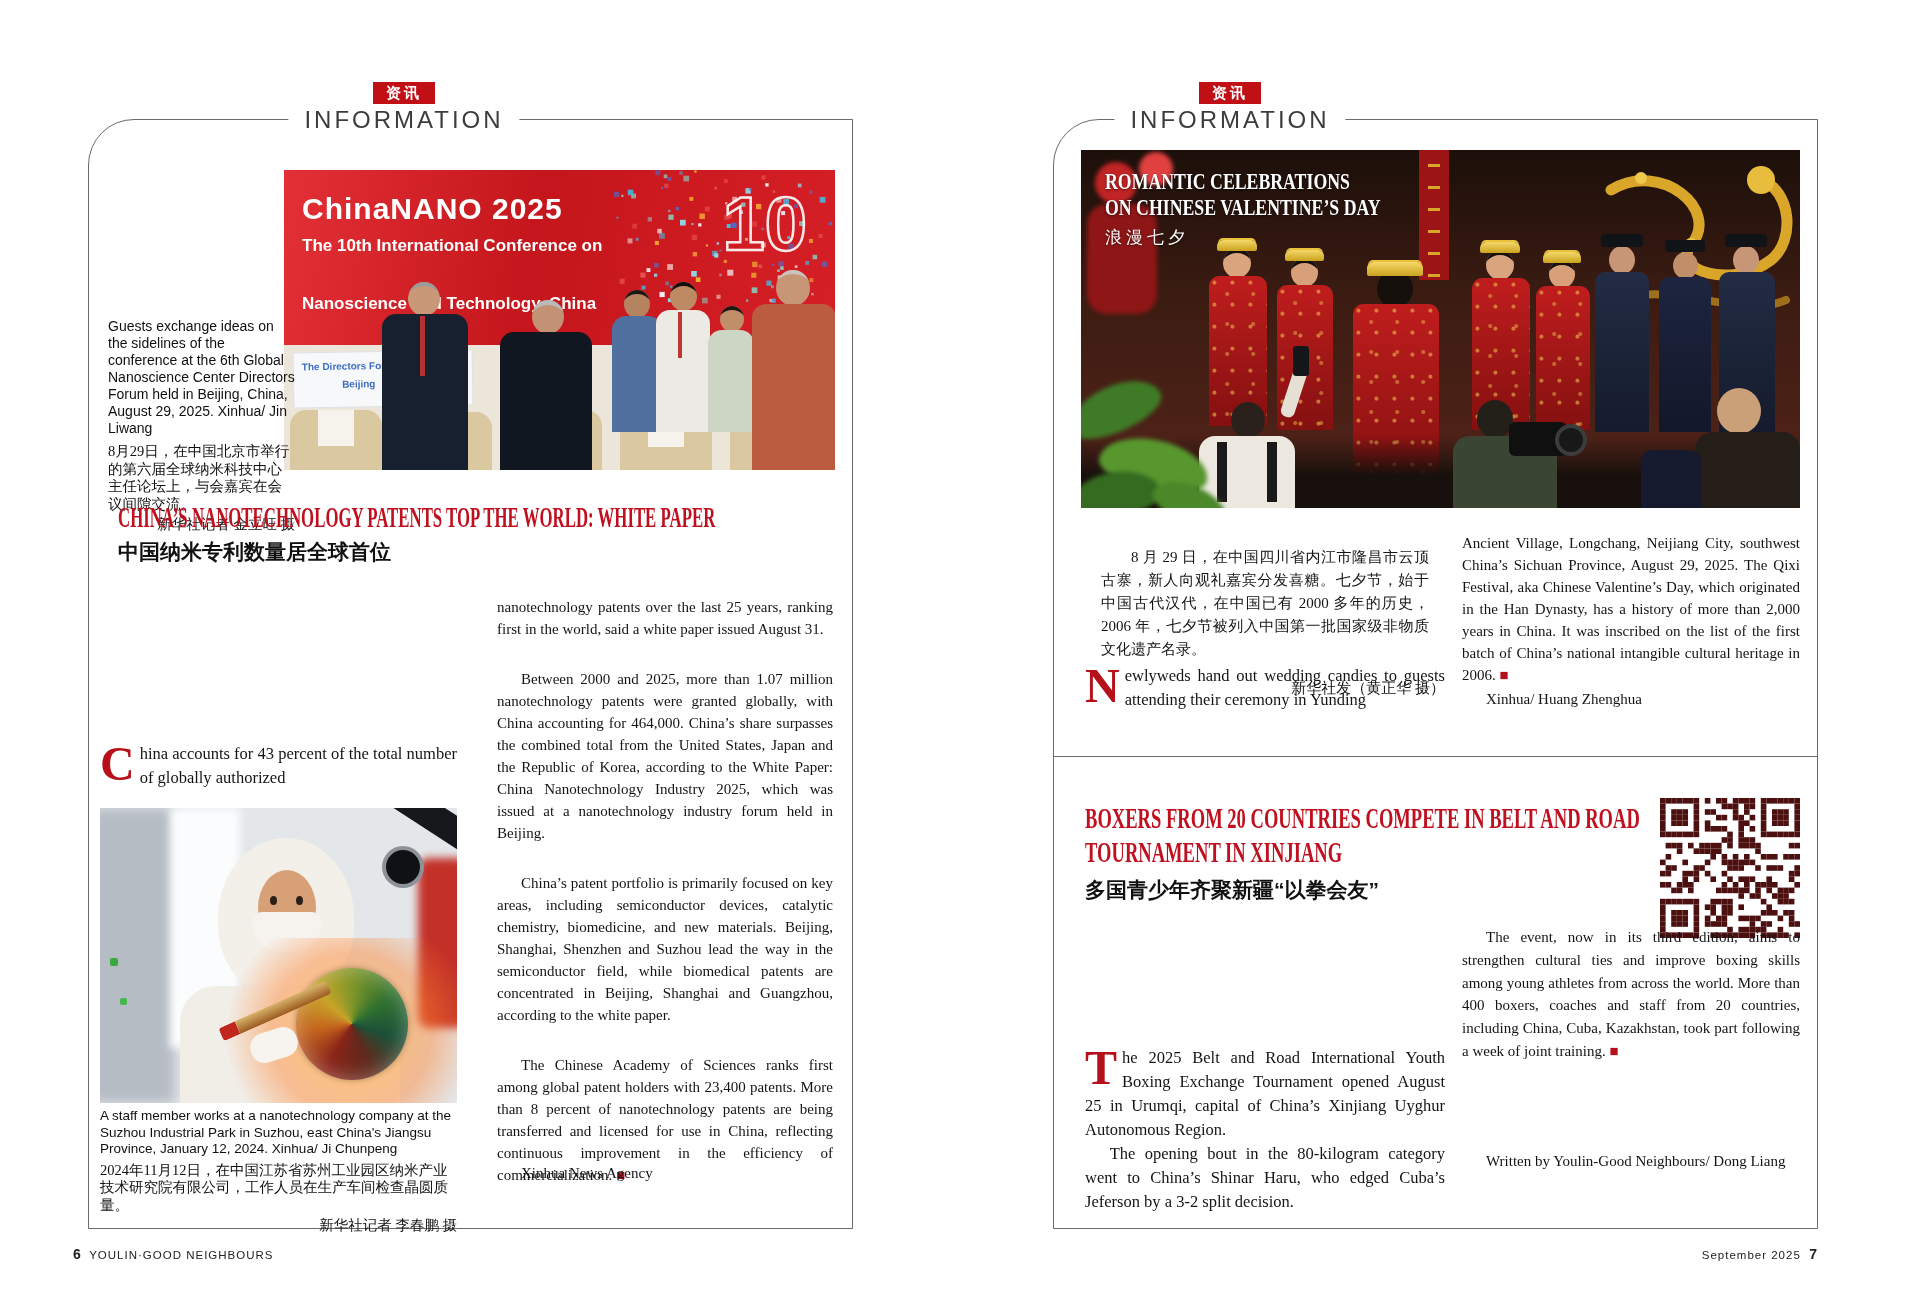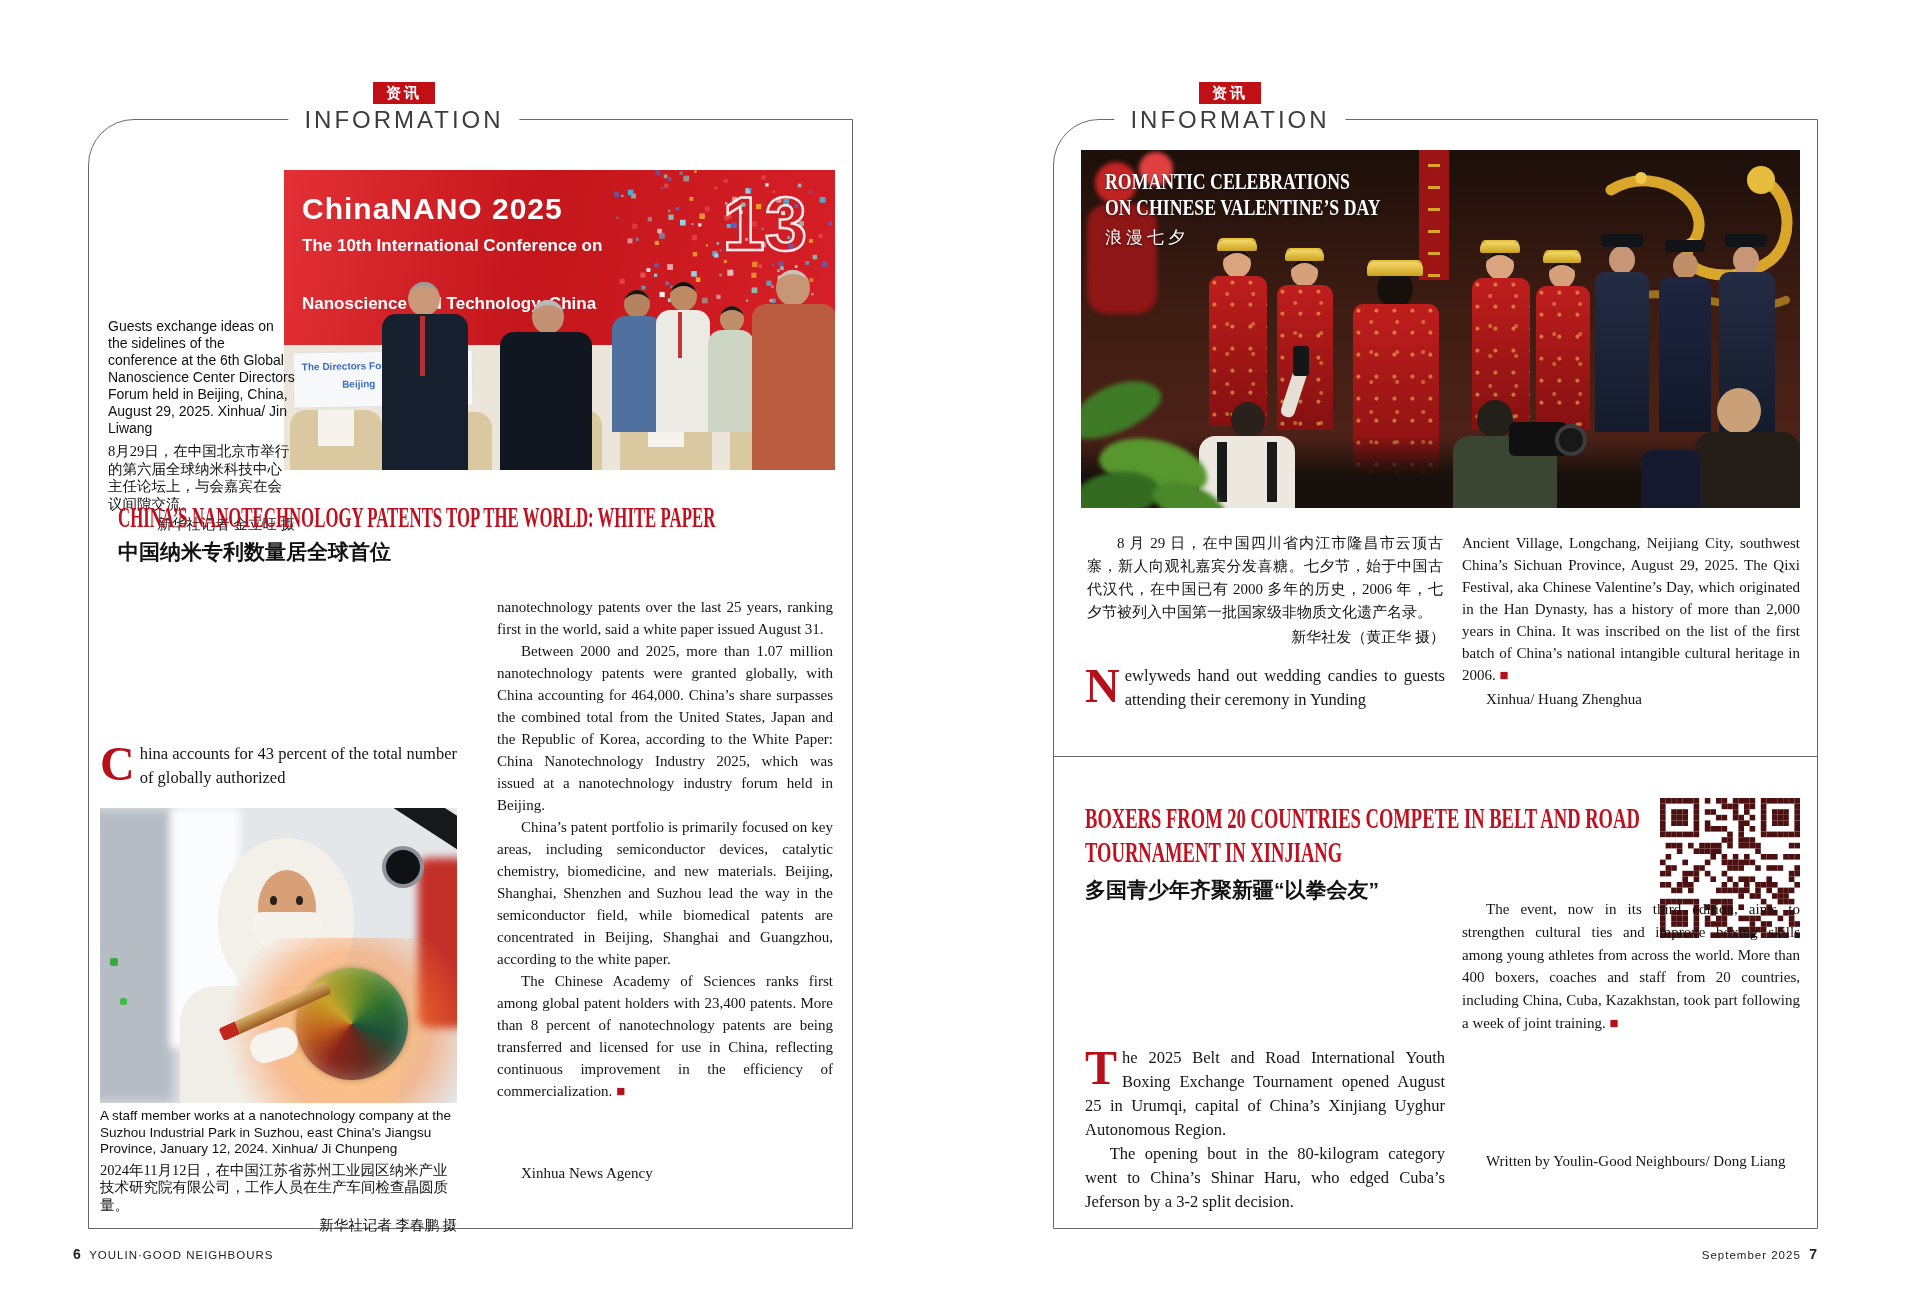--- a/index.html
+++ b/index.html
@@ -24,21 +24,21 @@
   
   .cap-en{font-family:"Liberation Sans",sans-serif;font-size:14px;line-height:17px;color:#101010;}
   .cap-cn{font-size:14.5px;line-height:17.5px;color:#101010;margin-top:6px;}
   .cap-credit{text-align:right;font-size:14.5px;margin-top:2px;}
   
   .cjkbody{font-size:15px;line-height:22px;text-align:justify;}
   .cjkbody .ind-first{ text-indent:2em;}
   .inline-credit{float:right;}
   .encol{font-size:15px;line-height:22px;text-align:justify;}
   .encol p{margin:0;}
-  .encol p.ind{text-indent:1.6em;}
+  .encol p.ind{text-indent:1.6em;margin-top:28px;}
   .lead{font-size:16.5px;line-height:24px;text-align:justify;margin:0;}
   .dropcap{float:left;color:#b6101a;font-weight:bold;font-size:48px;line-height:40px;padding:2px 5px 0 0;}
   .endmark{color:#b6101a;}
   .credit-line{text-indent:1.6em;}
   
   .photo{position:absolute;overflow:hidden;background:#888;}
   .deco{position:absolute;}
   .blur2{filter:blur(2px);} .blur4{filter:blur(4px);} .blur6{filter:blur(6px);}
   
   .banner-title{position:absolute;left:18px;top:22px;color:#fff;font-family:"Liberation Sans",sans-serif;
@@ -193,21 +193,21 @@
         <rect x="330.0" y="21.7" width="5.2" height="5.2" fill="#4a6fd4" opacity="0.63"></rect>
         <rect x="380.2" y="13.6" width="4.2" height="4.2" fill="#e85050" opacity="0.74"></rect>
         <rect x="420.8" y="36.6" width="4.9" height="4.9" fill="#e85050" opacity="0.64"></rect>
         <rect x="510.3" y="34.1" width="3.7" height="3.7" fill="#4a6fd4" opacity="0.71"></rect>
         <rect x="488.0" y="93.8" width="2.0" height="2.0" fill="#4a6fd4" opacity="0.92"></rect>
         <rect x="396.0" y="49.8" width="5.7" height="5.7" fill="#8fd8e8" opacity="0.97"></rect>
         <rect x="493.1" y="99.3" width="2.7" height="2.7" fill="#7fe0d0" opacity="0.74"></rect>
         <rect x="448.2" y="26.8" width="5.0" height="5.0" fill="#ffffff" opacity="0.55"></rect>
         <rect x="501.6" y="104.3" width="2.4" height="2.4" fill="#f2f2f2" opacity="0.52"></rect>
       </svg>
-    <div class="banner-logo">13</div>
+    <div class="banner-logo">10</div>
     <div class="banner-title">ChinaNANO 2025</div>
     <div class="banner-sub" style="top:66px;">The 10th International Conference on</div>
     <div class="banner-sub" style="top:88px;margin-top:36px;">Nanoscience and Technology, China</div>
 
     <div class="deco" style="left:10px;top:182px;width:178px;height:54px;background:#f7f8f9;transform:rotate(-1deg);box-shadow:0 0 0 1px #dfe2e6;">
       <div class="screen-line" style="position:absolute;left:8px;top:8px;font-size:10px;">The Directors Forum on Nanotec</div>
       <div class="screen-line" style="position:absolute;left:48px;top:26px;font-size:10px;">Beijing</div>
     </div>
     <div class="chair" style="left:6px;top:240px;width:92px;height:60px;">
         <i></i>
@@ -380,21 +380,21 @@
       <div class="leaf blur2" style="left:-10px;top:322px;width:90px;height:44px;background:#346b20;transform:rotate(-8deg);"></div>
       <div class="leaf blur2" style="left:70px;top:336px;width:80px;height:38px;background:#4a8829;transform:rotate(24deg);"></div>
     </div>
 
     <div class="ovl1">ROMANTIC CELEBRATIONS</div>
     <div class="ovl1" style="top:44px;">ON CHINESE VALENTINE’S DAY</div>
     <div class="ovlsub">浪漫七夕</div>
   </div>
 
   <div class="abs cjkbody" style="left:1085px;top:530px;width:360px;line-height:23px;">
-    <p class="ind-first" style="margin:2px;">8 月 29 日，在中国四川省内江市隆昌市云顶古寨，新人向观礼嘉宾分发喜糖。七夕节，始于中国古代汉代，在中国已有 2000 多年的历史，2006 年，七夕节被列入中国第一批国家级非物质文化遗产名录。</p>
+    <p class="ind-first" style="margin:16px;">8 月 29 日，在中国四川省内江市隆昌市云顶古寨，新人向观礼嘉宾分发喜糖。七夕节，始于中国古代汉代，在中国已有 2000 多年的历史，2006 年，七夕节被列入中国第一批国家级非物质文化遗产名录。</p>
     <p style="margin:0;text-align:right;">新华社发（黄正华 摄）</p>
   </div>
 
   <div class="abs" style="left:1085px;top:664px;width:360px;">
     <p class="lead"><span class="dropcap">N</span><span>ewlyweds hand out wedding candies to guests attending their ceremony in Yunding</span></p>
   </div>
 
   <div class="abs encol" style="left:1462px;top:532px;width:338px;">
       <p>Ancient Village, Longchang, Neijiang City, southwest China’s Sichuan Province, August 29, 2025. The Qixi Festival, aka Chinese Valentine’s Day, which originated in the Han Dynasty, has a history of more than 2,000 years in China. It was inscribed on the list of the first batch of China’s national intangible cultural heritage in 2006. <span class="endmark">■</span></p>
     </div>

